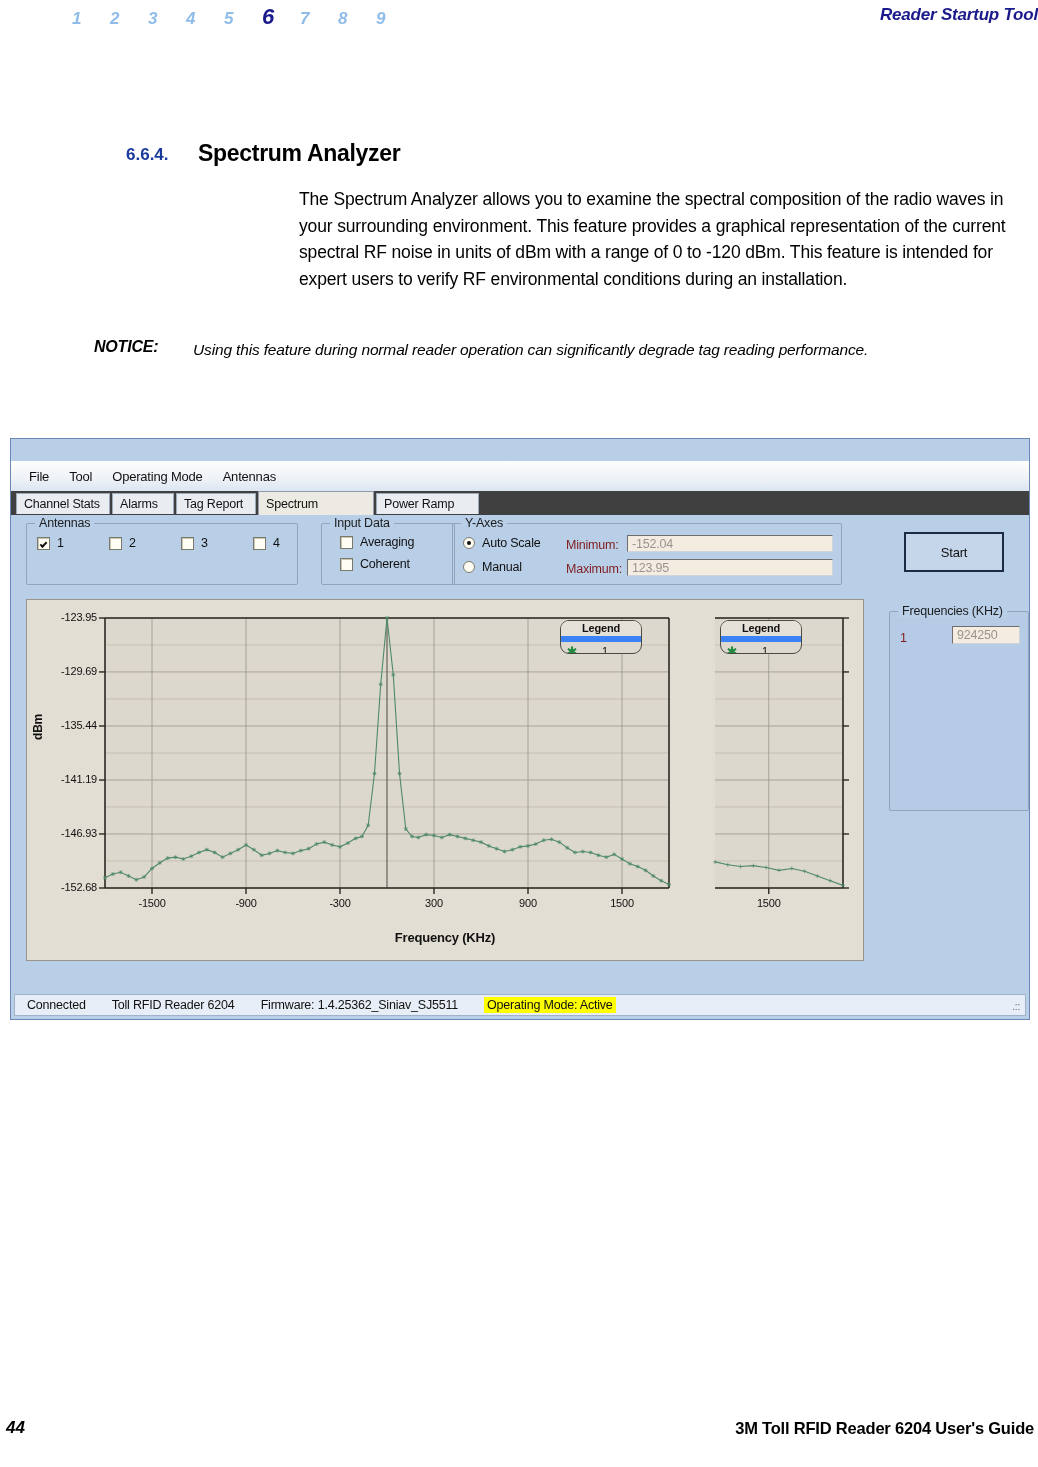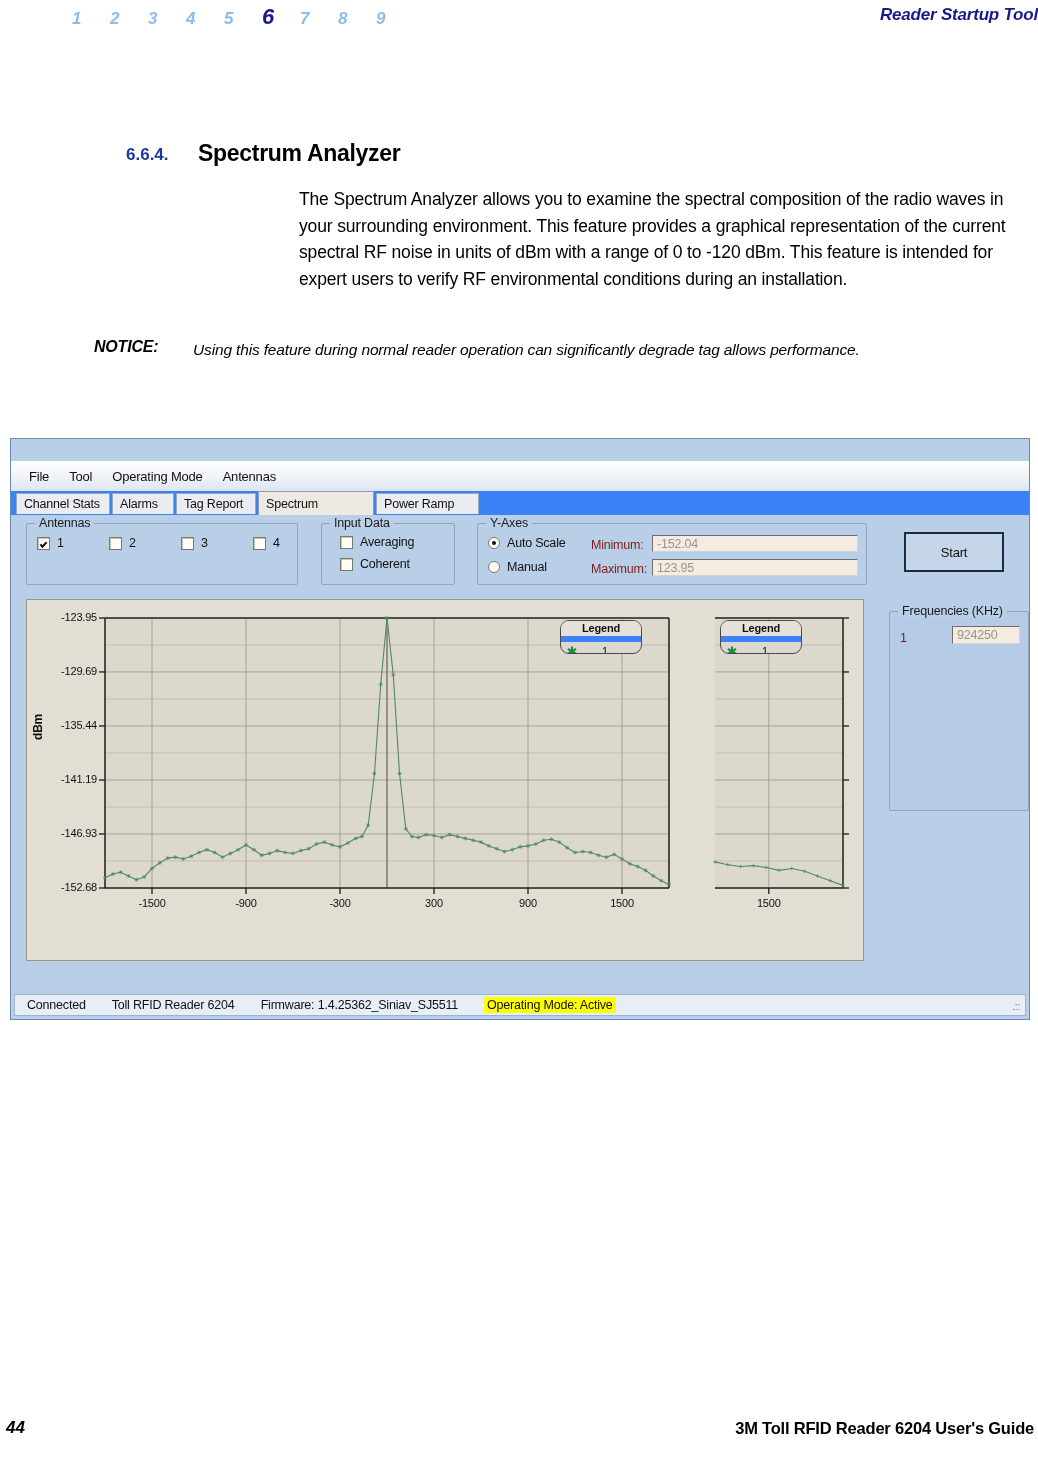--- a/index.html
+++ b/index.html
@@ -57,21 +57,21 @@
   .menubar{
     position:absolute;left:0;top:22px;width:100%;height:30px;
     background:linear-gradient(180deg,#fdfdfd 0%,#eef2f7 60%,#dbe5f1 100%);
     display:flex;align-items:center;
   }
   .menubar .mi{font-size:13px;color:#111;margin-left:20px;letter-spacing:-0.2px;}
   .menubar .mi:first-child{margin-left:18px;}
 
   .tabstrip{
     position:absolute;left:0;top:52px;width:100%;height:24px;
-    background:#3b82f6;
+    background:#404040;
   }
   .tab{
     position:absolute;top:2px;height:21px;line-height:21px;
     font-size:12.5px;color:#111;padding:0 7px;
     background:#e9edf2;border:1px solid #9aa9bb;border-bottom:none;
     letter-spacing:-0.2px;box-sizing:border-box;
   }
   .tab.active{background:#eceae2;top:0;height:24px;line-height:24px;font-weight:normal;border-color:#8e9cae;}
 
   .client{
@@ -167,21 +167,21 @@
 
 <div class="page-header">
   <div class="chapter-nums" id="chapnums"><span>1</span><span>2</span><span>3</span><span>4</span><span>5</span><span class="current">6</span><span>7</span><span>8</span><span>9</span></div>
   <div class="header-title">Reader Startup Tool</div>
 </div>
 
 <div class="sec-num">6.6.4.</div>
 <div class="sec-title">Spectrum Analyzer</div>
 <div class="body-para">The Spectrum Analyzer allows you to examine the spectral composition of the radio waves in your surrounding environment. This feature provides a graphical representation of the current spectral RF noise in units of dBm with a range of 0 to -120 dBm. This feature is intended for expert users to verify RF environmental conditions during an installation.</div>
 <div class="notice-label">NOTICE:</div>
-<div class="notice-text">Using this feature during normal reader operation can significantly degrade tag allows performance.</div>
+<div class="notice-text">Using this feature during normal reader operation can significantly degrade tag reading performance.</div>
 
 <div class="app-window">
 
 
   <div class="menubar">
     <div class="mi">File</div>
     <div class="mi">Tool</div>
     <div class="mi">Operating Mode</div>
     <div class="mi">Antennas</div>
   </div>
@@ -221,21 +221,21 @@
       <div class="cb" style="left:18px;top:11px;">
         <span class="box"></span>
         <span class="lbl">Averaging</span>
       </div>
       <div class="cb" style="left:18px;top:33px;">
         <span class="box"></span>
         <span class="lbl">Coherent</span>
       </div>
     </div>
 
-    <div class="gb" style="left:463px;top:8px;width:390px;height:62px;">
+    <div class="gb" style="left:438px;top:8px;width:390px;height:62px;">
       <div class="gb-title">Y-Axes</div>
       <div class="rb" style="left:10px;top:12px;">
         <span class="dot sel"></span>
         <span class="lbl">Auto Scale</span>
       </div>
       <div class="rb" style="left:10px;top:36px;">
         <span class="dot"></span>
         <span class="lbl">Manual</span>
       </div>
       <div class="fieldlabel" style="left:113px;top:14px;">Minimum:</div>
@@ -418,20 +418,21 @@
           <path d="M724.4,265.6331360946746 L728.4,265.6331360946746 M726.4,263.6331360946746 L726.4,267.6331360946746" stroke="#4e8a67" stroke-width="0.7" fill="none"></path>
           <path d="M737.2,267.51270449008 L741.2,267.51270449008 M739.2,265.51270449008 L739.2,269.51270449008" stroke="#4e8a67" stroke-width="0.7" fill="none"></path>
           <path d="M750,270.3320570831884 L754,270.3320570831884 M752,268.3320570831884 L752,272.3320570831884" stroke="#4e8a67" stroke-width="0.7" fill="none"></path>
           <path d="M762.8,268.4524886877827 L766.8,268.4524886877827 M764.8,266.4524886877827 L764.8,270.4524886877827" stroke="#4e8a67" stroke-width="0.7" fill="none"></path>
           <path d="M775.6,271.27184128089107 L779.6,271.27184128089107 M777.6,269.27184128089107 L777.6,273.27184128089107" stroke="#4e8a67" stroke-width="0.7" fill="none"></path>
           <path d="M788.4,275.9707622694048 L792.4,275.9707622694048 M790.4,273.9707622694048 L790.4,277.9707622694048" stroke="#4e8a67" stroke-width="0.7" fill="none"></path>
           <path d="M801.2,280.66968325791856 L805.2,280.66968325791856 M803.2,278.66968325791856 L803.2,282.66968325791856" stroke="#4e8a67" stroke-width="0.7" fill="none"></path>
           <path d="M814,285.3686042464323 L818,285.3686042464323 M816,283.3686042464323 L816,287.3686042464323" stroke="#4e8a67" stroke-width="0.7" fill="none"></path>
         </svg>
 
+      <div class="xlabel" style="left:0;top:330px;">Frequency (KHz)</div>
 
       <div class="legendbox" style="left:533px;top:20px;">
         <div class="lg-title">Legend</div>
         <div class="lg-row">
           <div class="lg-mark">✱</div>
           <div class="lg-name">1</div>
         </div>
       </div>
       <div class="legendbox" style="left:693px;top:20px;">
         <div class="lg-title">Legend</div>

